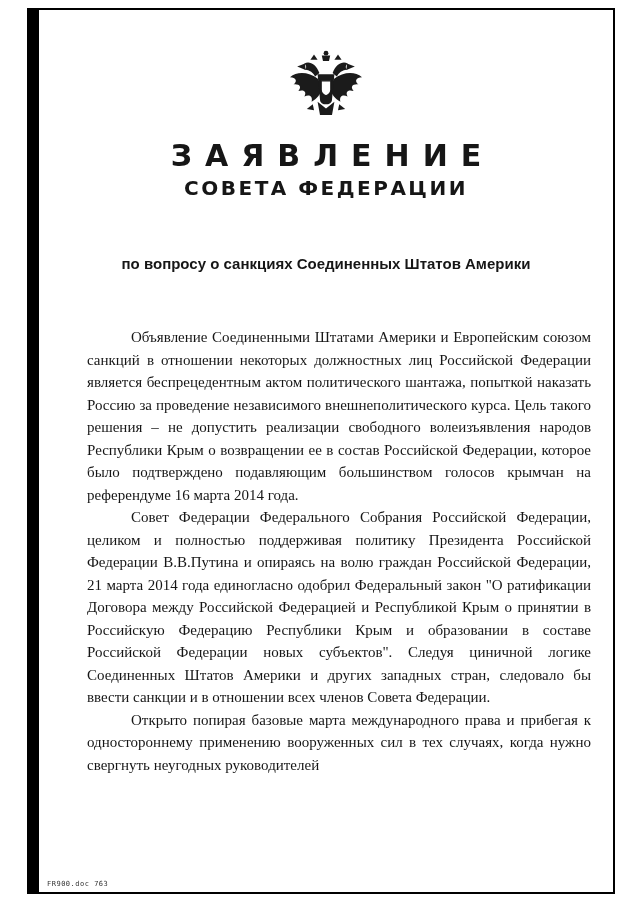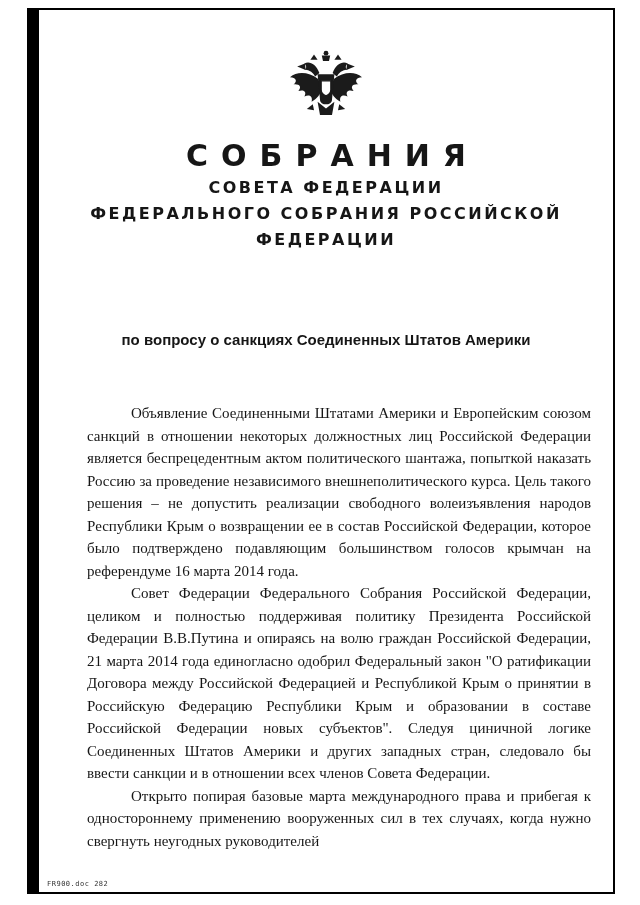--- a/index.html
+++ b/index.html
@@ -37,27 +37,27 @@
     text-align: center;
     font-size: 30px;
     font-weight: bold;
     letter-spacing: 13px;
     text-indent: 13px; 
     font-family: "DejaVu Sans", sans-serif;
   }
   .org {
     text-align: center;
     font-weight: bold;
-    font-size: 16px;
+    font-size: 20px;
     letter-spacing: 2.5px;
     line-height: 26px;
     font-family: "DejaVu Sans", sans-serif;
   }
   .subject {
-    margin-top: 76px;
+    margin-top: 52px;
     text-align: center;
     font-weight: bold;
     font-size: 15px;
     line-height: 21px;
   }
   .doc-body {
     margin: 52px 22px 0 48px;
     font-size: 15px;
     line-height: 22.5px;
     text-align: justify;
@@ -107,30 +107,29 @@
         <path d="M56 88 l14 11 l14 -11 l-4 22 h-20 z"></path>
 
         <path d="M48 92 l-10 8 l12 2 z"></path>
         <path d="M92 92 l10 8 l-12 2 z"></path>
 
         <path d="M62 53 h16 v15 c0 7 -8 10 -8 10 s-8 -3 -8 -10 z" fill="#ffffff" stroke="#1b1b1b" stroke-width="2"></path>
       </g>
     </svg>
   </div>
 
-  <h1 class="title">СОБРАНИЯ</h1>
+  <h1 class="title">ЗАЯВЛЕНИЕ</h1>
 
   <div class="org">СОВЕТА ФЕДЕРАЦИИ</div>
-  <div class="org">ФЕДЕРАЛЬНОГО СОБРАНИЯ РОССИЙСКОЙ ФЕДЕРАЦИИ</div>
 
   <div class="subject">
     <div>по вопросу о санкциях Соединенных Штатов Америки</div>
   </div>
 
   <div class="doc-body">
       <p>Объявление Соединенными Штатами Америки и Европейским союзом санкций в отношении некоторых должностных лиц Российской Федерации является беспрецедентным актом политического шантажа, попыткой наказать Россию за проведение независимого внешнеполитического курса. Цель такого решения – не допустить реализации свободного волеизъявления народов Республики Крым о возвращении ее в состав Российской Федерации, которое было подтверждено подавляющим большинством голосов крымчан на референдуме 16 марта 2014 года.</p>
       <p>Совет Федерации Федерального Собрания Российской Федерации, целиком и полностью поддерживая политику Президента Российской Федерации В.В.Путина и опираясь на волю граждан Российской Федерации, 21 марта 2014 года единогласно одобрил Федеральный закон "О ратификации Договора между Российской Федерацией и Республикой Крым о принятии в Российскую Федерацию Республики Крым и образовании в составе Российской Федерации новых субъектов". Следуя циничной логике Соединенных Штатов Америки и других западных стран, следовало бы ввести санкции и в отношении всех членов Совета Федерации.</p>
       <p>Открыто попирая базовые марта международного права и прибегая к одностороннему применению вооруженных сил в тех случаях, когда нужно свергнуть неугодных руководителей</p>
     </div>
 
-  <div class="footer-code">FR900.doc   282</div>
+  <div class="footer-code">FR900.doc   763</div>
 
 </div>
 
 </body></html>

